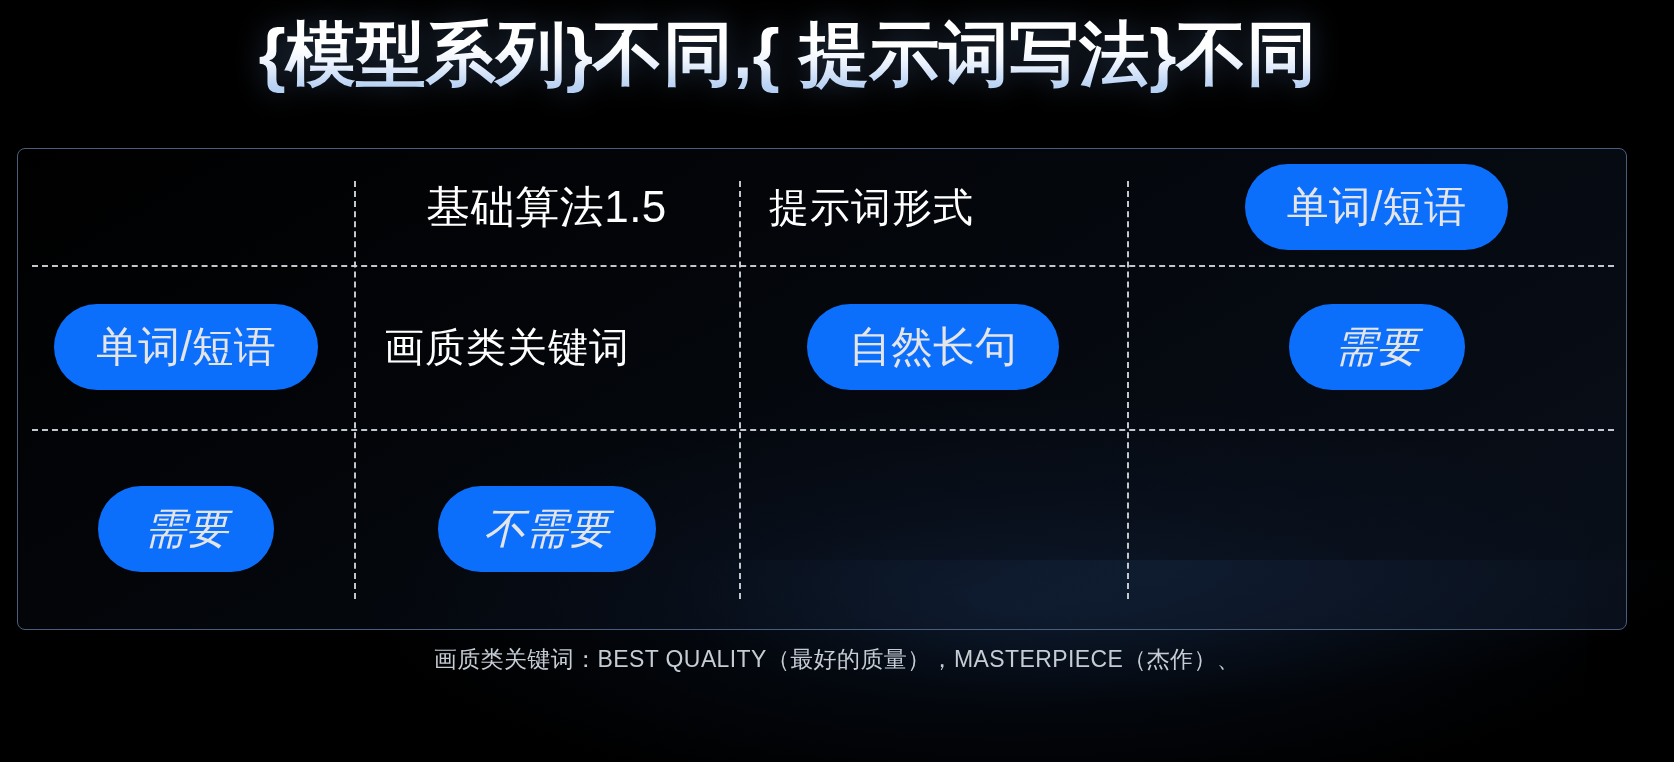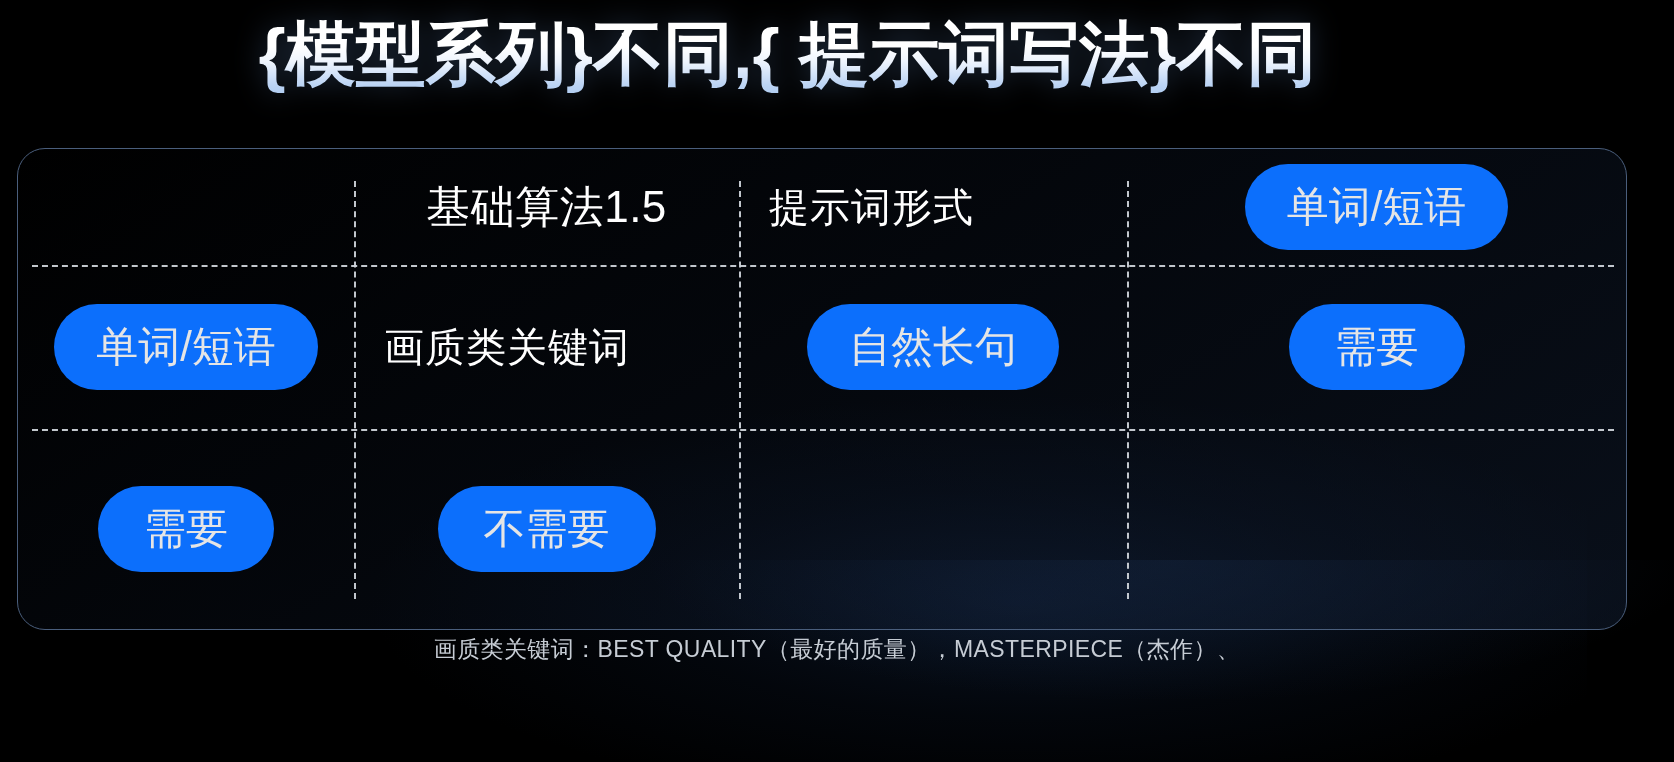--- a/index.html
+++ b/index.html
@@ -70,21 +70,21 @@
   }
 
   
   .card {
     position: absolute;
     left: 17px;
     top: 148px;
     width: 1610px;
     height: 482px;
     border: 1px solid #4a5e7c;
-    border-radius: 28px;
+    border-radius: 8px;
     background: linear-gradient(150deg,
                 rgba(8,12,20,0.0) 0%,
                 rgba(14,24,42,0.35) 55%,
                 rgba(20,34,58,0.45) 100%);
     z-index: 2;
   }
 
   
   .vdiv {
     position: absolute;
@@ -151,36 +151,36 @@
     justify-content: center;
     background: #0c6ffc;
     color: #e5e5e5;
     border-radius: 100px;
     font-size: 42px;
     font-weight: 400;
     white-space: nowrap;
     line-height: 1;
   }
   .pill.wide   { padding: 22px 42px; }
-  .pill.narrow { padding: 22px 46px; }
+  .pill.narrow { padding: 22px 46px; font-style: italic; }
 
   
   .caption {
     position: absolute;
     left: 0;
     top: 632px;
     width: 1674px;
     text-align: center;
     color: #c6ccd4;
     font-size: 23px;
     line-height: 34px;
     letter-spacing: .4px;
     z-index: 3;
   }
-  .caption .line { display: block; white-space: nowrap; }
+  .caption .line { display: block; white-space: nowrap; margin-top: 10px; }
 </style>
 </head>
 <body>
 
 <div class="bg-glow"></div>
 <div class="bg-glow2"></div>
 
 <div class="title">{模型系列}不同,{ 提示词写法}不同</div>
 
 <div class="card">

